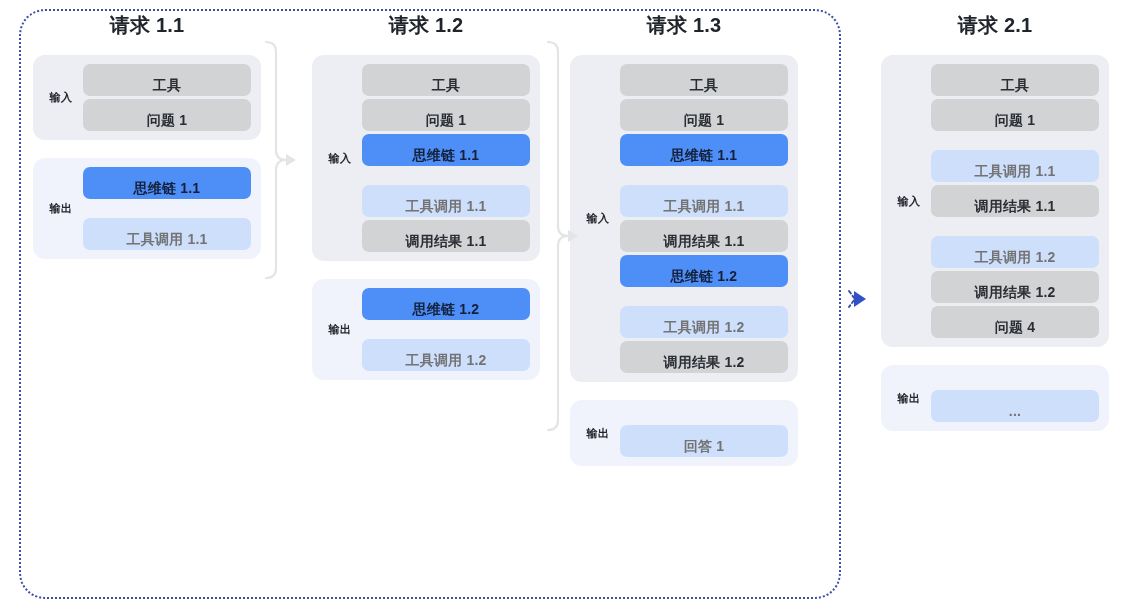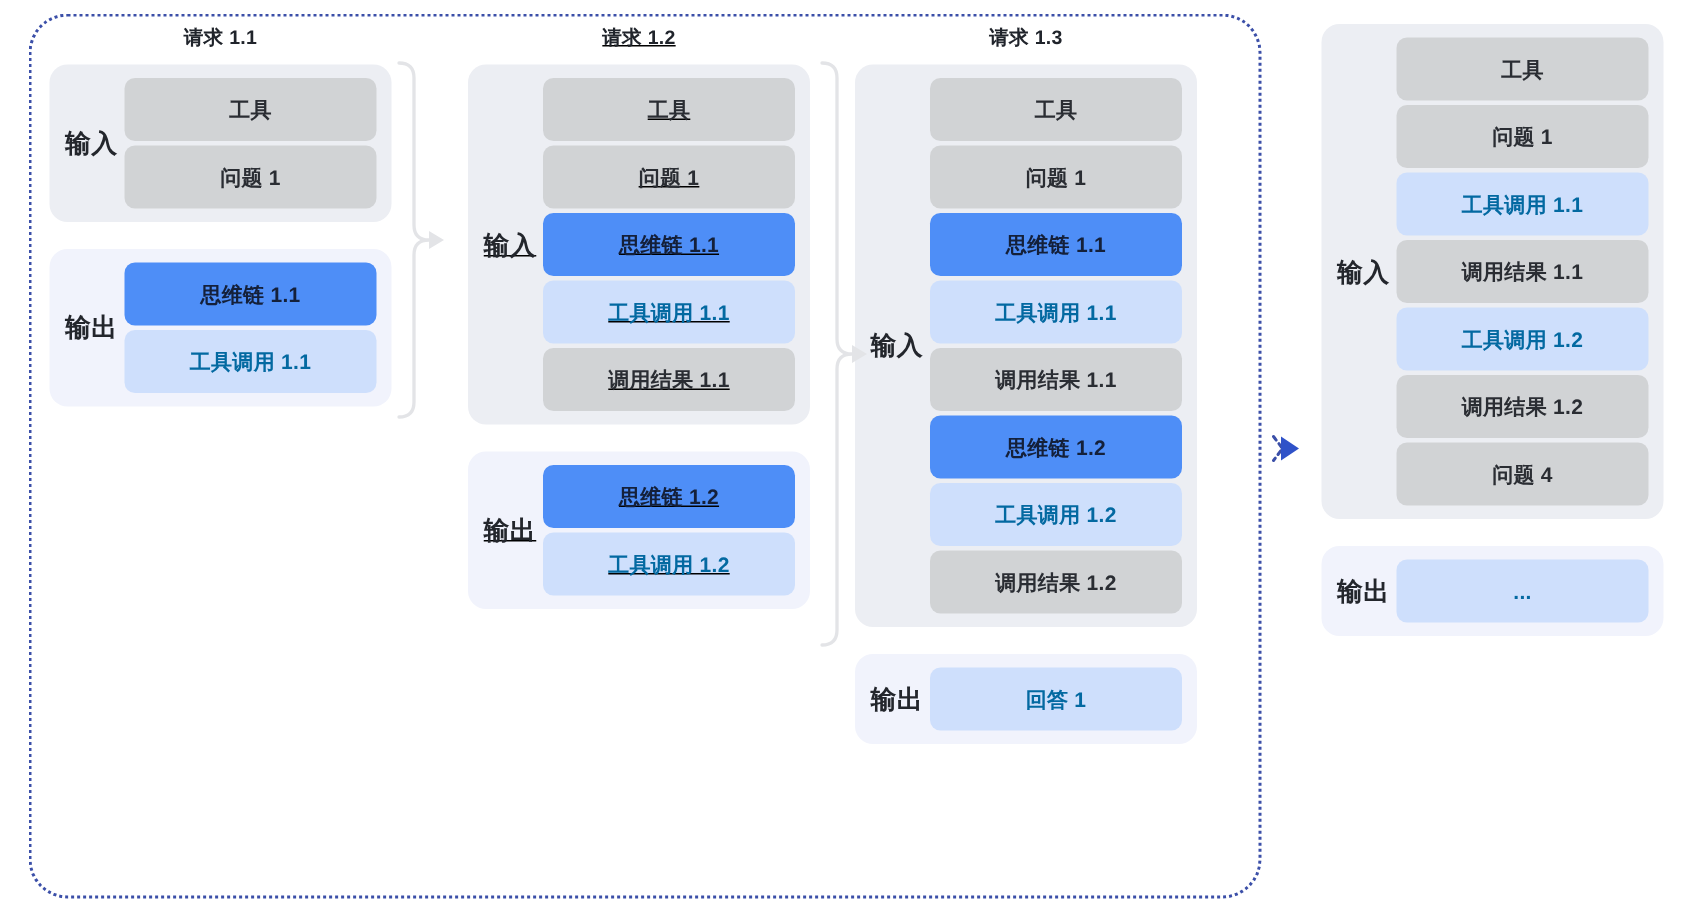--- a/index.html
+++ b/index.html
@@ -36,71 +36,71 @@
   }
 
   
   .col {
     position: absolute;
     top: 16px;
     width: 228px;
   }
   .col-title {
     text-align: center;
-    font-size: 13px;
+    font-size: 20px;
     font-weight: bold;
     color: #20242b;
     letter-spacing: .2px;
-    margin-bottom: 9px;
+    margin-bottom: 21px;
     height: 18px;
     line-height: 18px;
   }
 
   
   .io-group {
     display: flex;
     align-items: center;
     border-radius: 12px;
     padding: 9px 10px 9px 6px;
     box-sizing: border-box;
     margin-bottom: 18px;
   }
   .io-group.input  { background: #eceef3; }
   .io-group.output { background: #f1f3fc; }
 
   .io-label {
     width: 44px;
     min-width: 44px;
     text-align: center;
-    font-size: 17px;
+    font-size: 11px;
     font-weight: bold;
     color: #23262c;
     letter-spacing: .5px;
   }
 
   .io-items {
     flex: 1;
     display: flex;
     flex-direction: column;
     gap: 3px;
   }
 
   .chip {
-    height: 42px;
+    height: 32px;
     line-height: 42px;
     border-radius: 7px;
     text-align: center;
     font-size: 14px;
     font-weight: bold;
     letter-spacing: .2px;
     white-space: nowrap;
   }
   .chip.gray   { background: #d1d3d5; color: #2a2d33; }
   .chip.blue   { background: #4e8ef7; color: #14203a; }
-  .chip.lblue  { background: #cedffc; color: #0369a1; }
+  .chip.lblue  { background: #cedffc; color: #737373; margin-top: 16px; }
 
   
   .bracket {
     position: absolute;
     pointer-events: none;
   }
 
   
   .blue-arrow {
     position: absolute;
@@ -129,21 +129,21 @@
           </div>
         </div>
         <div class="io-group output">
           <div class="io-label">输出</div>
           <div class="io-items">
             <div class="chip blue">思维链 1.1</div>
             <div class="chip lblue">工具调用 1.1</div>
           </div>
         </div>
       </div>
-      <div class="col" style="left: 312px; text-decoration: underline;">
+      <div class="col" style="left: 312px;">
         <div class="col-title">请求 1.2</div>
         <div class="io-group input">
           <div class="io-label">输入</div>
           <div class="io-items">
             <div class="chip gray">工具</div>
             <div class="chip gray">问题 1</div>
             <div class="chip blue">思维链 1.1</div>
             <div class="chip lblue">工具调用 1.1</div>
             <div class="chip gray">调用结果 1.1</div>
           </div>
@@ -172,20 +172,21 @@
           </div>
         </div>
         <div class="io-group output">
           <div class="io-label">输出</div>
           <div class="io-items">
             <div class="chip lblue">回答 1</div>
           </div>
         </div>
       </div>
       <div class="col" style="left: 881px;">
+        <div class="col-title">请求 2.1</div>
         <div class="io-group input">
           <div class="io-label">输入</div>
           <div class="io-items">
             <div class="chip gray">工具</div>
             <div class="chip gray">问题 1</div>
             <div class="chip lblue">工具调用 1.1</div>
             <div class="chip gray">调用结果 1.1</div>
             <div class="chip lblue">工具调用 1.2</div>
             <div class="chip gray">调用结果 1.2</div>
             <div class="chip gray">问题 4</div>

